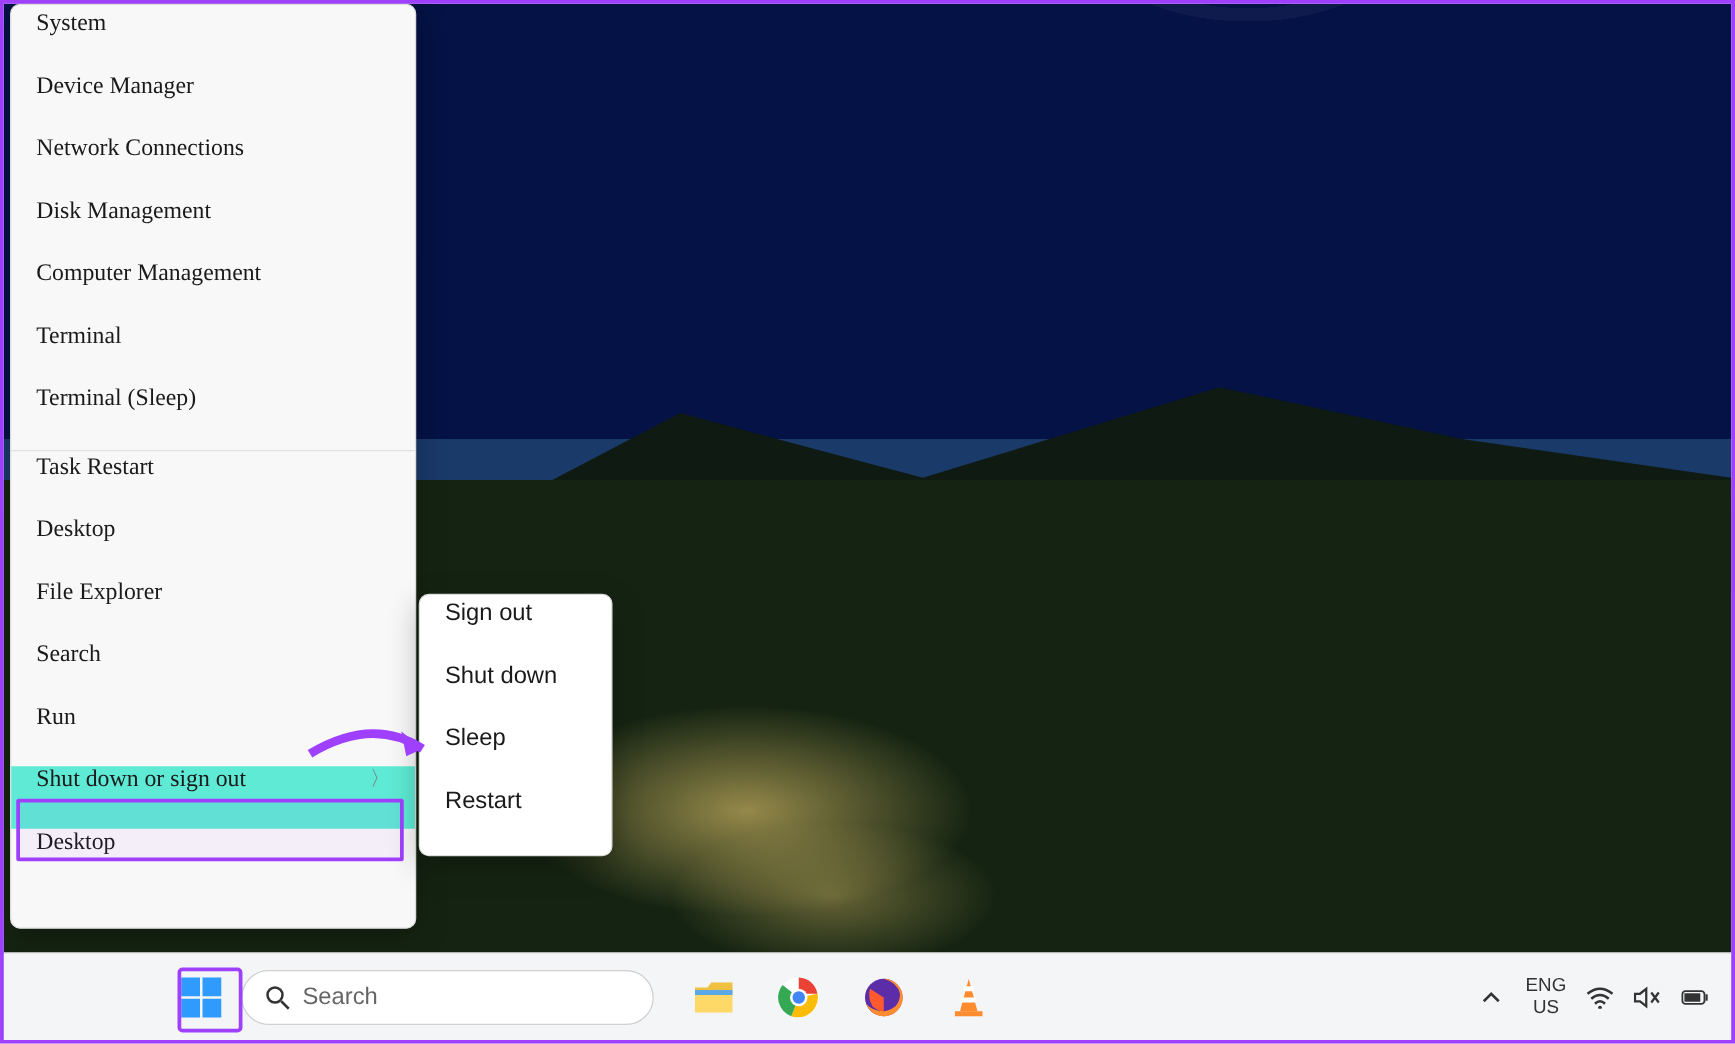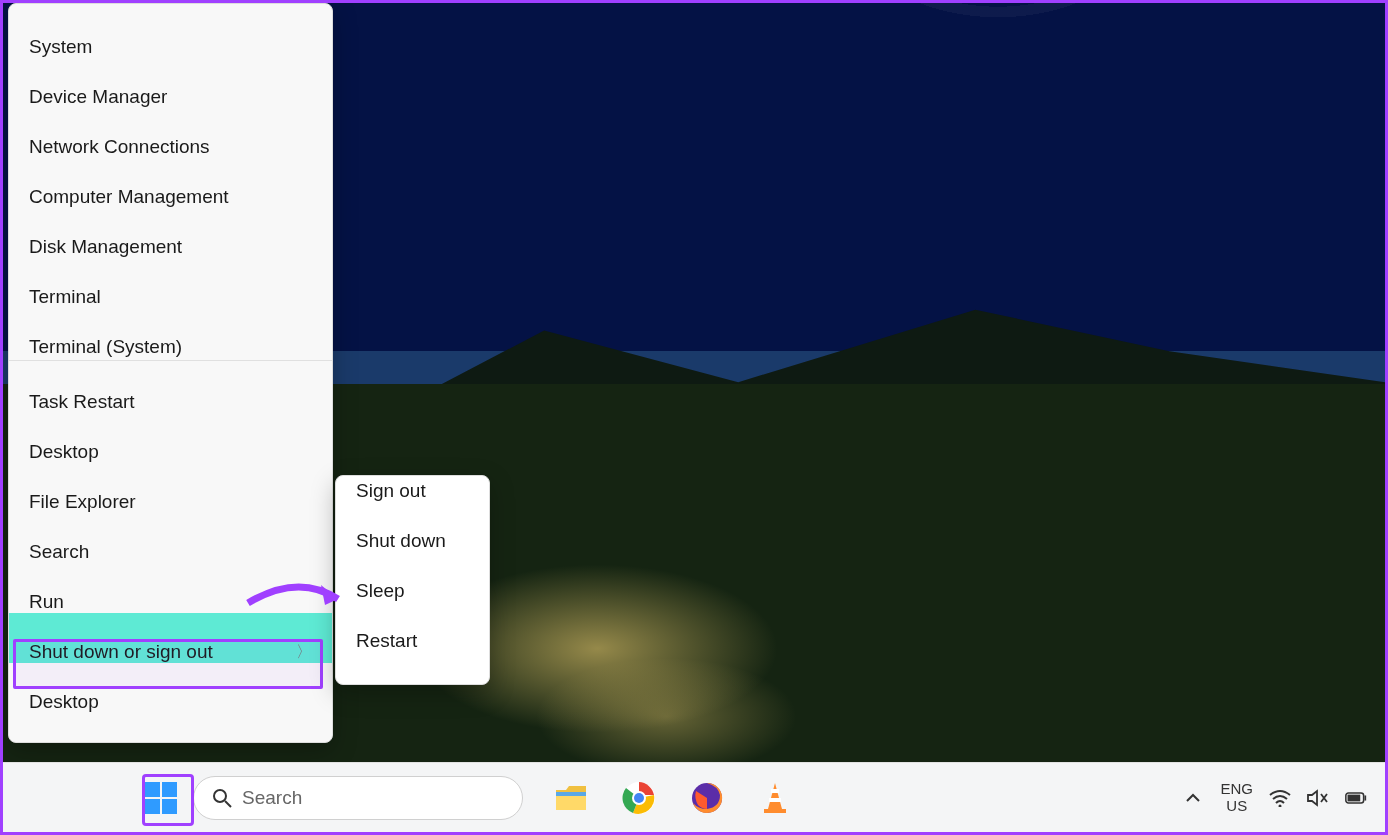--- a/index.html
+++ b/index.html
@@ -18,23 +18,23 @@
   .hill1 { position:absolute; left:22%; right:0; top:32%; height:25%; background:#0e1a12; clip-path: polygon(0 90%, 22% 30%, 40% 55%, 62% 20%, 80% 40%, 100% 55%, 100% 100%, 0 100%); }
 
   
   .ctx {
     position: absolute; left: 5px; top: 0; width: 325px; height: 740px;
     background: #f8f8f8; border: 1px solid #ddd; border-radius: 8px;
     box-shadow: 0 8px 24px rgba(0,0,0,.25);
     padding: 4px 0;
   }
   .ctx-item {
-    display: flex; align-items: flex-end; justify-content: space-between;
+    display: flex; align-items: flex-start; justify-content: space-between;
     padding: 0 20px; height: 50px;
-    font-size: 19px; color: #1a1a1a; cursor: default;
+    font-size: 19px; color: #1a1a1a; cursor: default; font-family: Liberation Serif, serif;
   }
   .ctx-sep { height: 1px; background: #e0e0e0; margin: 2px 0; }
   .ctx-highlight {
     position: absolute; left: 10px; top: 636px; width: 310px; height: 50px;
     border: 3px solid #a040ff; border-radius: 2px; background: rgba(160,64,255,.05);
     pointer-events: none;
   }
   .chev { color:#777; font-size:16px; }
 
   
@@ -79,30 +79,30 @@
     <div class="ctx-item">
         <span>System</span>
       </div>
     <div class="ctx-item">
         <span>Device Manager</span>
       </div>
     <div class="ctx-item">
         <span>Network Connections</span>
       </div>
     <div class="ctx-item">
+        <span>Disk Management</span>
+      </div>
+    <div class="ctx-item">
         <span>Computer Management</span>
       </div>
     <div class="ctx-item">
-        <span>Disk Management</span>
-      </div>
-    <div class="ctx-item">
         <span>Terminal</span>
       </div>
     <div class="ctx-item">
-        <span>Terminal (System)</span>
+        <span>Terminal (Sleep)</span>
       </div>
     <div class="ctx-sep"></div>
     <div class="ctx-item">
         <span>Task Restart</span>
       </div>
     <div class="ctx-item">
         <span>Desktop</span>
       </div>
     <div class="ctx-item">
         <span>File Explorer</span>

